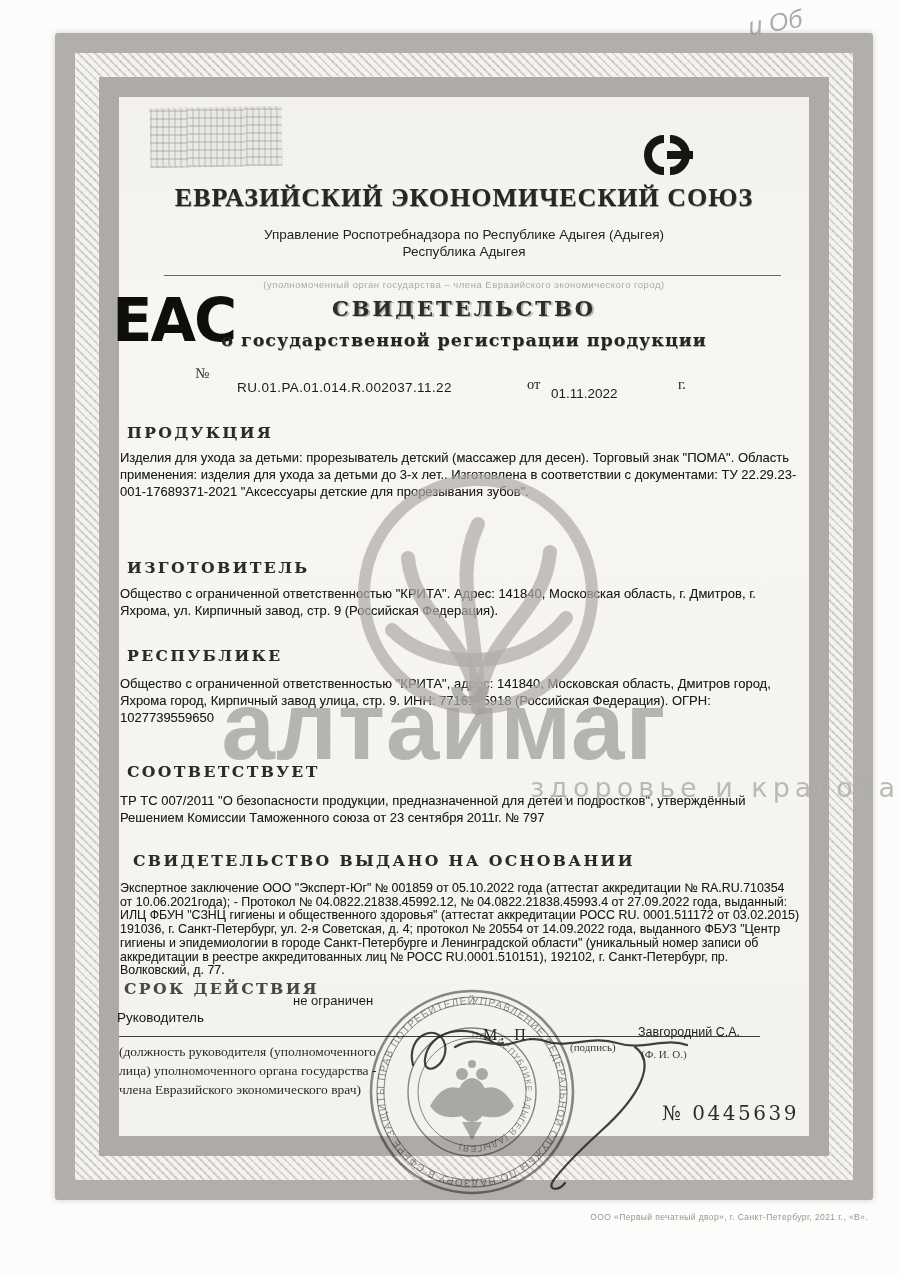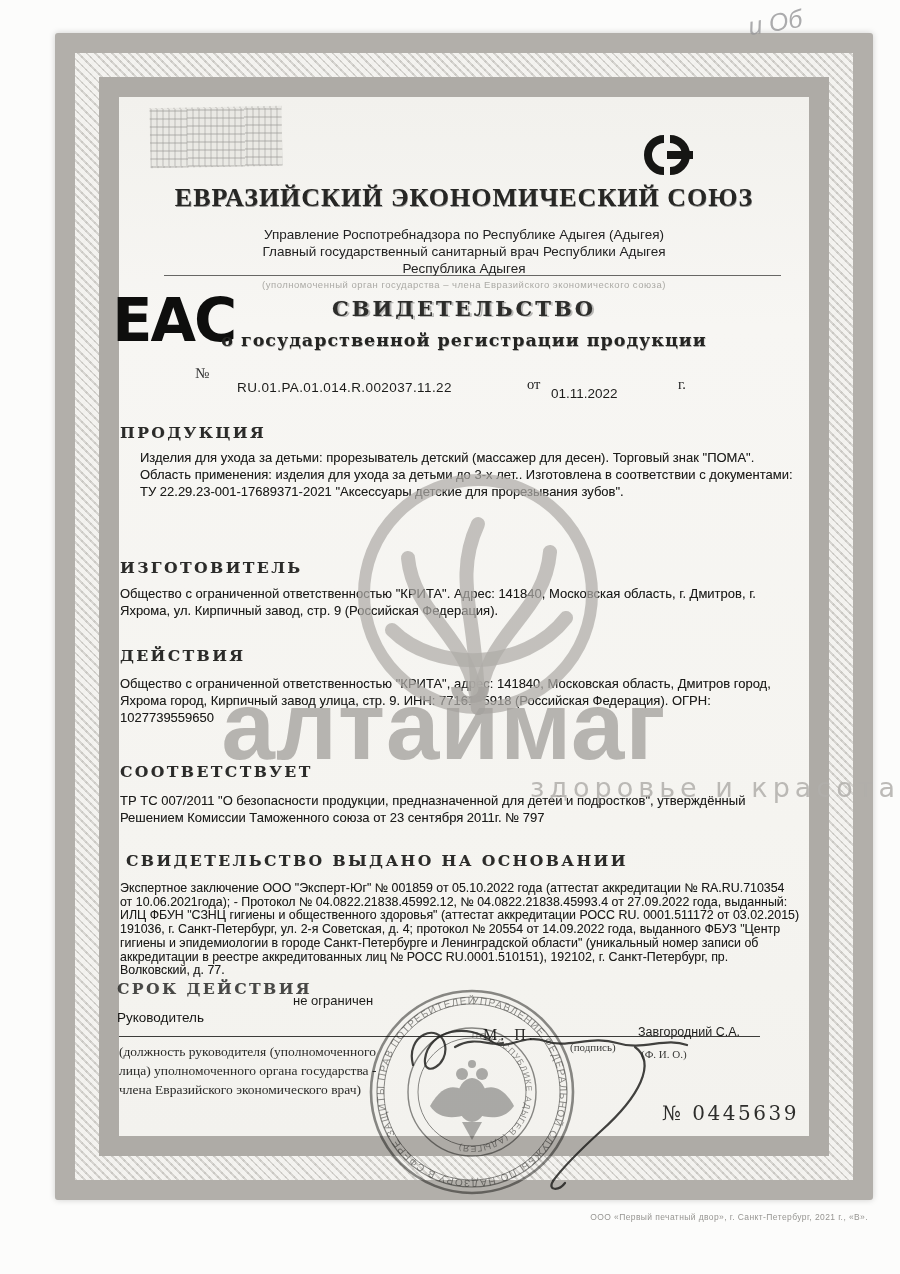--- a/index.html
+++ b/index.html
@@ -47,25 +47,25 @@
      font-family:"DejaVu Serif","Liberation Serif",serif; font-weight:bold; font-size:17.5px; letter-spacing:1px;
      color:#242422; text-shadow:.5px .5px .4px rgba(0,0,0,.3); }
 
   .no-label  { left:76px; top:268px; font-family:"Liberation Serif",serif; font-size:15px; color:#333; }
   .no-value  { left:118px; top:283px; font-size:13.5px; letter-spacing:.4px; color:#1c1c1a; }
   .ot-label  { left:378px; top:279px; font-family:"Liberation Serif",serif; font-size:14.5px; color:#222;margin-left:30px; }
   .date-value{ left:432px; top:289px; font-size:13.5px; color:#1c1c1a;text-align:right; }
   .g-label   { left:559px; top:279px; font-family:"Liberation Serif",serif; font-size:14.5px; color:#222; }
 
   .sec-h { font-family:"DejaVu Serif","Liberation Serif",serif; font-weight:bold; font-size:15.5px;
-     letter-spacing:2.5px; color:#2b2b29; text-shadow:.4px .4px .3px rgba(0,0,0,.25); }
+     letter-spacing:2.5px; color:#2b2b29; text-shadow:.4px .4px .3px rgba(0,0,0,.25);padding-left:7px; }
   .body-t { font-size:13px; line-height:17px; color:#1b1b19; text-shadow:0 0 .4px rgba(0,0,0,.3); }
 
   .h-product { left:1px; top:326px; }
-  .b-product { left:10px; width:678px; top:352px;padding-left:11px; }
+  .b-product { left:1px; width:678px; top:352px; }
   .h-manu    { left:1px; top:461px; }
   .b-manu    { left:1px; width:678px; top:488px; }
   .h-appl    { left:1px; top:549px; }
   .b-appl    { left:1px; width:678px; top:578px; }
   .h-comp    { left:1px; top:665px; }
   .b-comp    { left:1px; width:676px; top:695px; }
   .h-basis   { left:7px; top:754px; }
   .b-basis   { left:1px; width:680px; top:785px; font-size:12.4px; line-height:13.7px; }
   .h-valid   { left:-2px; top:882px; opacity:.85; }
   .v-valid   { left:174px; top:896px; font-size:13px; color:#1b1b19; }
@@ -113,44 +113,43 @@
           <svg class="abs se-logo" width="72" height="56" viewBox="0 0 72 56">
             <path d="M33 12 A16 16 0 1 0 33 44" fill="none" stroke="#161614" stroke-width="8"></path>
             <path d="M39 12 A16 16 0 1 1 39 44" fill="none" stroke="#161614" stroke-width="8"></path>
             <line x1="36" y1="28" x2="62" y2="28" stroke="#161614" stroke-width="8"></line>
           </svg>
 
           <div class="abs union-title">ЕВРАЗИЙСКИЙ ЭКОНОМИЧЕСКИЙ СОЮЗ</div>
 
           <div class="abs auth">
             <div>Управление Роспотребнадзора по Республике Адыгея (Адыгея)</div>
-            <div>Главный государственный санитарный врач Республики Адыгея</div>
             <div>Республика Адыгея</div>
           </div>
           <div class="abs auth-rule"></div>
-          <div class="abs auth-note">(уполномоченный орган государства – члена Евразийского экономического союза)</div>
+          <div class="abs auth-note">(уполномоченный орган государства – члена Евразийского экономического город)</div>
 
           <div class="abs eac-mark">ЕАС</div>
 
           <div class="abs doc-title2">о государственной регистрации продукции</div>
           <div class="abs doc-title1">СВИДЕТЕЛЬСТВО</div>
 
           <div class="abs no-label">№</div>
           <div class="abs no-value">RU.01.PA.01.014.R.002037.11.22</div>
           <div class="abs ot-label">от</div>
           <div class="abs date-value">01.11.2022</div>
           <div class="abs g-label">г.</div>
 
           <div class="abs sec-h h-product">ПРОДУКЦИЯ</div>
           <div class="abs body-t b-product">Изделия для ухода за детьми: прорезыватель детский (массажер для десен). Торговый знак "ПОМА". Область применения: изделия для ухода за детьми до 3-х лет.. Изготовлена в соответствии с документами: ТУ 22.29.23-001-17689371-2021 "Аксессуары детские для прорезывания зубов".</div>
 
           <div class="abs sec-h h-manu">ИЗГОТОВИТЕЛЬ</div>
           <div class="abs body-t b-manu">Общество с ограниченной ответственностью "КРИТА". Адрес: 141840, Московская область, г. Дмитров, г. Яхрома, ул. Кирпичный завод, стр. 9 (Российская Федерация).</div>
 
-          <div class="abs sec-h h-appl">ДЕЙСТВИЯ</div>
+          <div class="abs sec-h h-appl">РЕСПУБЛИКЕ</div>
           <div class="abs body-t b-appl">Общество с ограниченной ответственностью "КРИТА", адрес: 141840, Московская область, Дмитров город, Яхрома город, Кирпичный завод улица, стр. 9. ИНН: 7716135918 (Российская Федерация). ОГРН: 1027739559650</div>
 
           <div class="abs sec-h h-comp">СООТВЕТСТВУЕТ</div>
           <div class="abs body-t b-comp">ТР ТС 007/2011 "О безопасности продукции, предназначенной для детей и подростков", утверждённый Решением Комиссии Таможенного союза от 23 сентября 2011г. № 797</div>
 
           <div class="abs sec-h h-basis">СВИДЕТЕЛЬСТВО ВЫДАНО НА ОСНОВАНИИ</div>
           <div class="abs body-t b-basis">Экспертное заключение ООО "Эксперт-Юг" № 001859 от 05.10.2022 года (аттестат аккредитации № RA.RU.710354 от 10.06.2021года); - Протокол № 04.0822.21838.45992.12, № 04.0822.21838.45993.4 от 27.09.2022 года, выданный: ИЛЦ ФБУН "СЗНЦ гигиены и общественного здоровья" (аттестат аккредитации РОСС RU. 0001.511172 от 03.02.2015) 191036, г. Санкт-Петербург, ул. 2-я Советская, д. 4; протокол № 20554 от 14.09.2022 года, выданного ФБУЗ "Центр гигиены и эпидемиологии в городе Санкт-Петербурге и Ленинградской области" (уникальный номер записи об аккредитации в реестре аккредитованных лиц № РОСС RU.0001.510151), 192102, г. Санкт-Петербург, пр. Волковский, д. 77.</div>
 
           <div class="abs sec-h h-valid">СРОК ДЕЙСТВИЯ</div>
           <div class="abs v-valid">не ограничен</div>

